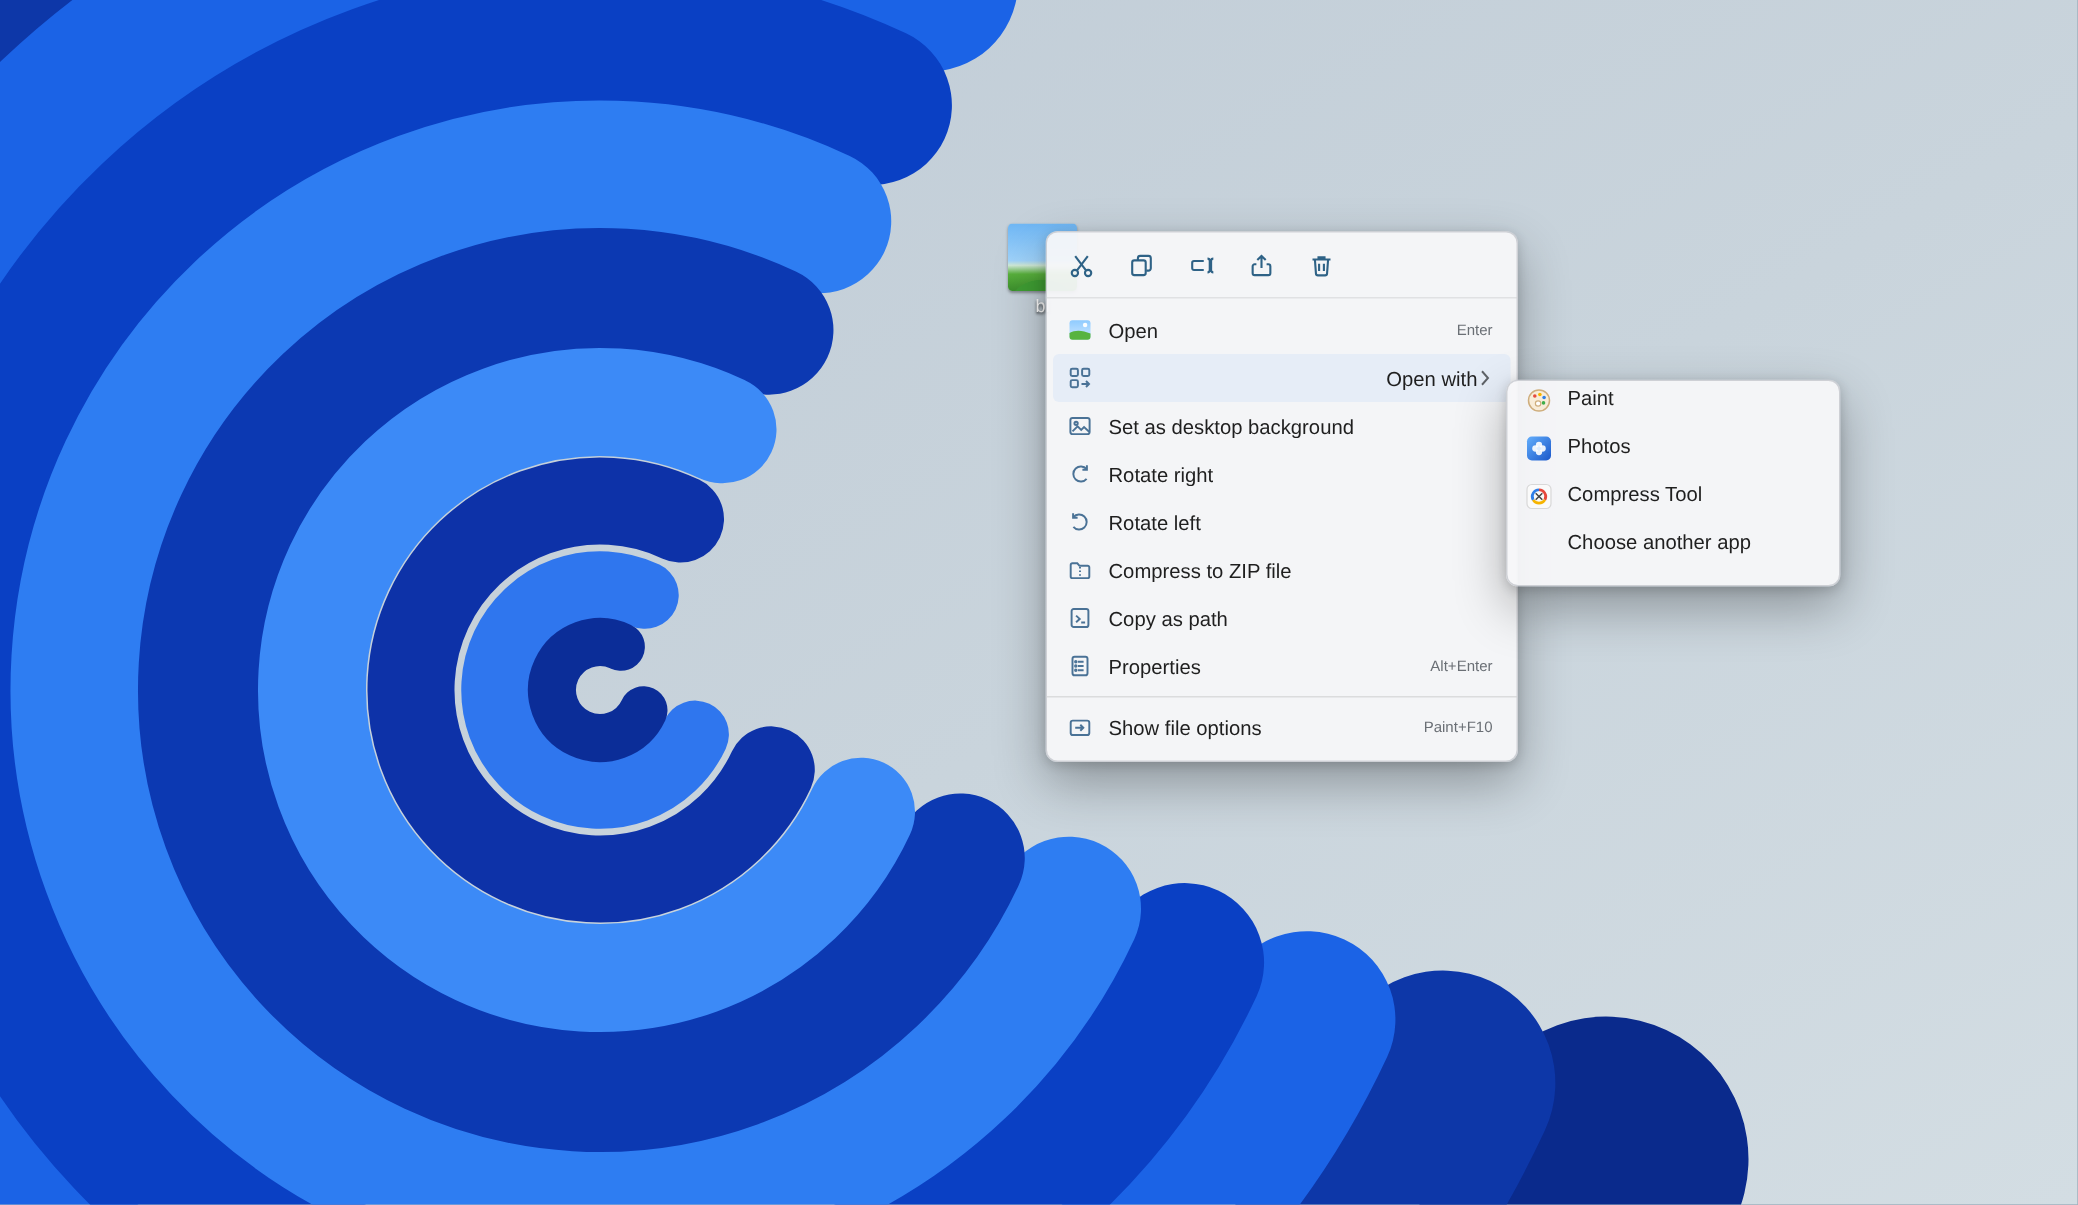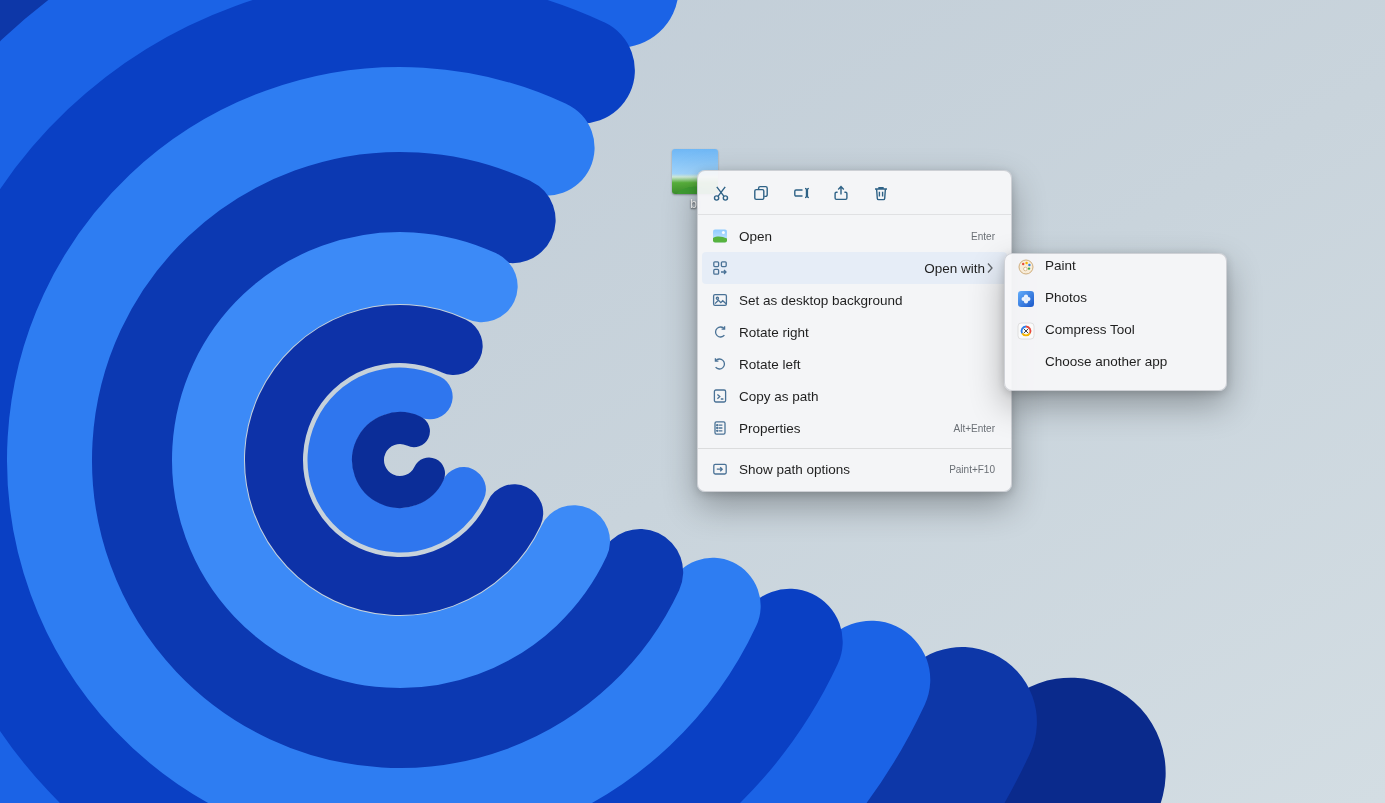--- a/index.html
+++ b/index.html
@@ -14,21 +14,21 @@
       radial-gradient(120% 90% at 50% 118%, #3f9e33 0 38%, rgba(63,158,51,0) 39%),
       linear-gradient(180deg,#6fb7f5 0%, #9fd3fb 55%, #cfe9d8 62%, #58b03c 75%, #3c8f2d 100%);
     box-shadow:0 1px 2px rgba(0,0,0,.35);}
   .file-label{margin-top:3px;color:#fff;font-size:12px;line-height:14px;
     text-shadow:0 1px 2px rgba(0,0,0,.75);}
 
   
   .menu{position:absolute;background:rgba(246,247,249,.94);border:1px solid rgba(160,165,172,.45);
     border-radius:8px;box-shadow:0 14px 34px rgba(0,0,0,.30), 0 2px 8px rgba(0,0,0,.16);
     color:#1f1f1f;}
-  .context-menu{left:697px;top:170px;width:313px;z-index:10;}
+  .context-menu{left:697px;top:154px;width:313px;z-index:10;}
   .submenu{left:1004px;top:253px;width:221px;z-index:11;}
 
   .cm-toolbar{display:flex;align-items:center;height:43px;padding:0 0 0 5px;gap:4px;
     border-bottom:1px solid rgba(0,0,0,.08);}
   .tb-btn{width:36px;height:34px;border:none;background:transparent;border-radius:5px;
     display:flex;align-items:center;justify-content:center;color:#2e6286;cursor:pointer;}
   .tb-btn svg{display:block;}
 
   .cm-body{padding:5px 0 6px 0;}
   .mi{display:flex;align-items:center;height:32px;margin:0 4px;padding:0 12px 0 9px;
@@ -196,20 +196,30 @@
             <g transform="translate(16,0) scale(-1,1)">
               <path d="M12.4 11.2 A5 5 0 1 1 12.4 4.8"></path>
               <path d="M12.6 2.2 v3 h-3"></path>
             </g>
           </svg>
         </span>
         <span class="mi-label">Rotate left</span>
         <span class="mi-shortcut"></span>
       </div>
 
+      <div class="mi">
+        <span class="mi-icon">
+          <svg width="16" height="16" viewBox="0 0 16 16" fill="none" stroke="currentColor" stroke-width="1.3">
+            <path d="M1.8 4.6 a1.1 1.1 0 0 1 1.1-1.1 h3.3 l1.5 1.7 h5.4 a1.1 1.1 0 0 1 1.1 1.1 v6 a1.1 1.1 0 0 1-1.1 1.1 H2.9 a1.1 1.1 0 0 1-1.1-1.1 Z"></path>
+            <path d="M8 6 v1 m0 1.4 v1 m0 1.4 v1"></path>
+          </svg>
+        </span>
+        <span class="mi-label">Compress to ZIP file</span>
+        <span class="mi-shortcut"></span>
+      </div>
 
       <div class="mi">
         <span class="mi-icon">
           <svg width="16" height="16" viewBox="0 0 16 16" fill="none" stroke="currentColor" stroke-width="1.3">
             <rect x="2.4" y="2" width="11.2" height="12" rx="1.4"></rect>
             <path d="M5.4 6.4 L7.8 8.6 5.4 10.8 M8.8 11 h2.6"></path>
           </svg>
         </span>
         <span class="mi-label">Copy as path</span>
         <span class="mi-shortcut"></span>
@@ -231,21 +241,21 @@
 
       <div class="cm-sep"></div>
 
       <div class="mi">
         <span class="mi-icon">
           <svg width="16" height="16" viewBox="0 0 16 16" fill="none" stroke="currentColor" stroke-width="1.3">
             <rect x="1.8" y="3.4" width="12.4" height="9.6" rx="1.4"></rect>
             <path d="M4.8 8.2 h5.4 m-2-2 l2 2-2 2"></path>
           </svg>
         </span>
-        <span class="mi-label">Show path options</span>
+        <span class="mi-label">Show file options</span>
         <span class="mi-shortcut">Paint+F10</span>
       </div>
 
     </div>
   </div>
 
   <div class="menu submenu">
     <div class="sm-body">
 
       <div class="smi">

